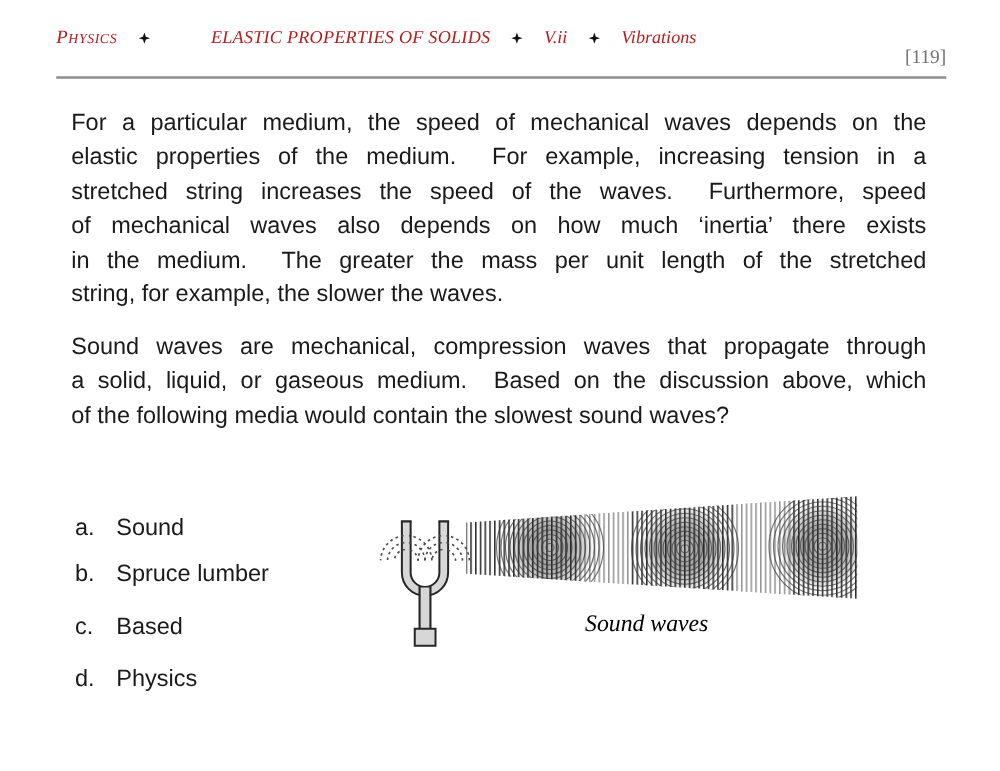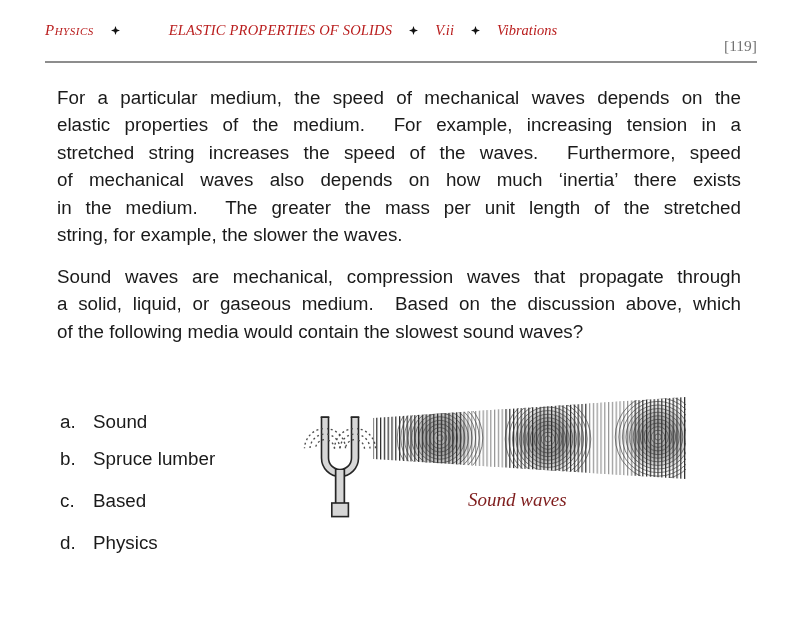--- a/index.html
+++ b/index.html
@@ -21,21 +21,21 @@
   #para2{top:263px;}
   .line{text-align:justify;text-align-last:justify;white-space:pre-wrap;}
   .line.last{text-align-last:left;}
   
   .option{position:absolute;left:60px;display:flex;font-size:18.8px;line-height:27px;color:#1a1a1a;}
   .option .letter{width:33px;flex:0 0 33px;}
   #opt-a{top:408px;} #opt-b{top:445px;} #opt-c{top:487px;} #opt-d{top:529px;}
   
   #fig{position:absolute;left:295px;top:393px;width:400px;height:140px;}
   .caption{position:absolute;left:468px;top:489px;font-family:"Liberation Serif",serif;
-           font-style:italic;font-size:19px;color:#7f1d1d;}
+           font-style:italic;font-size:19px;color:#000000;}
 </style>
 </head>
 <body>
 
 <div class="page">
 
   <div class="header">
     <span class="hsubject">Physics</span>
     <span class="hsep">
       <svg width="9" height="9" viewBox="0 0 10 10">

